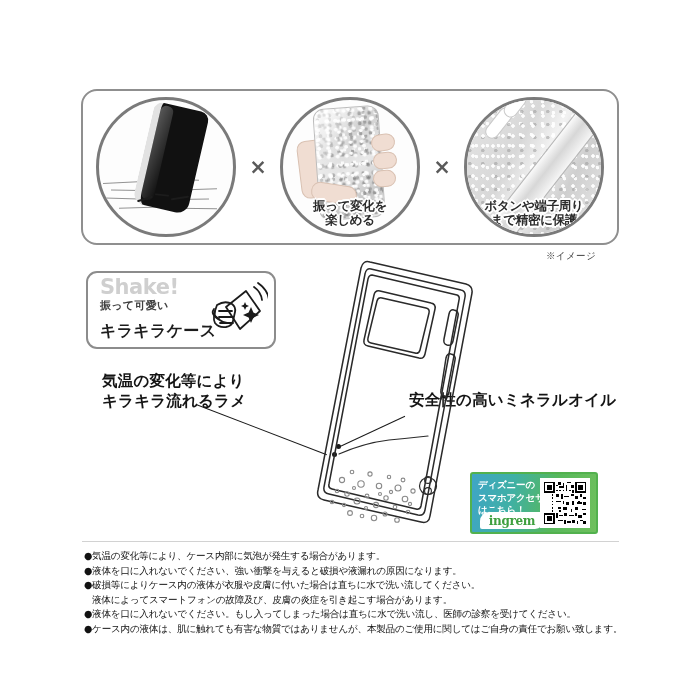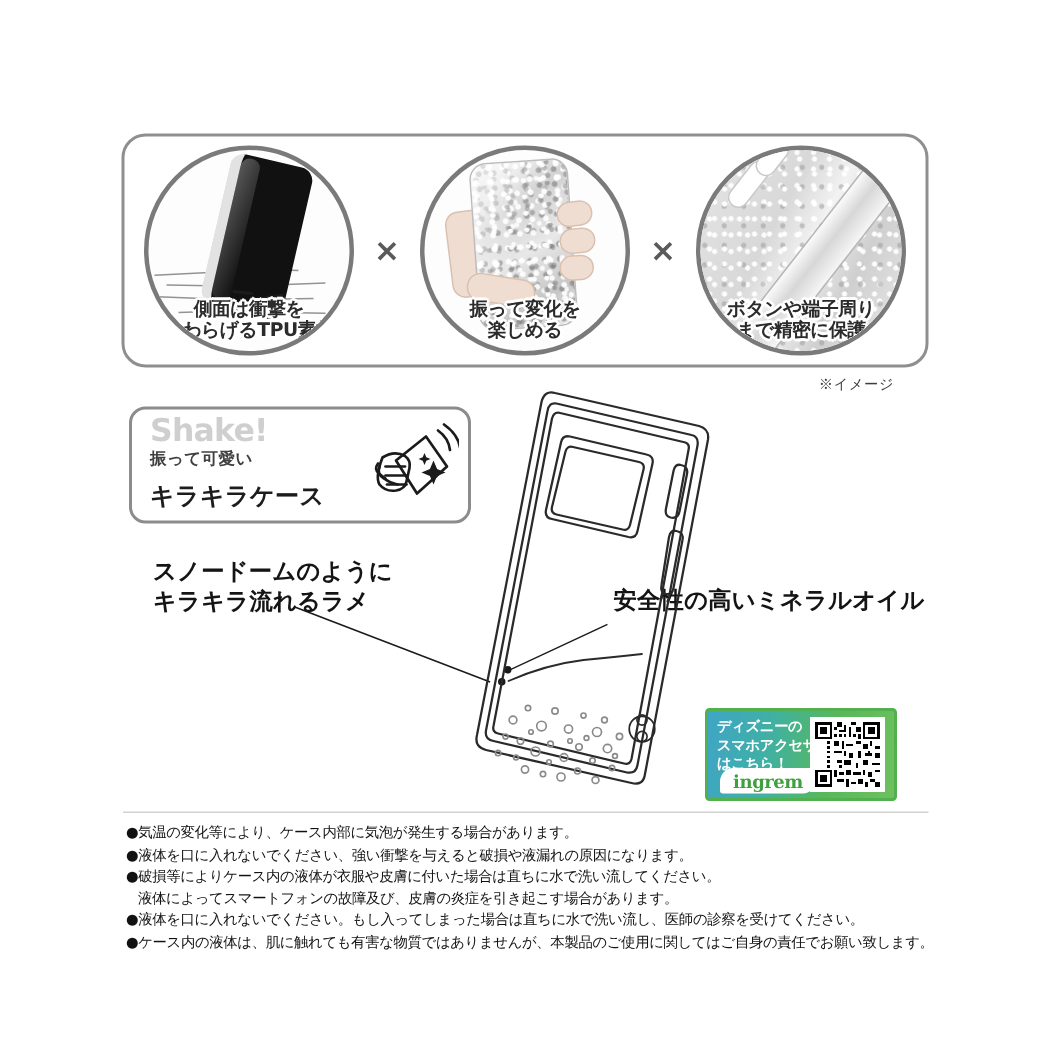--- a/index.html
+++ b/index.html
@@ -229,21 +229,21 @@
     font-size: 9.5px;
     color: #3d3d3d;
     letter-spacing: 0.4px;
   }
 
   
   .shake-badge {
     position: absolute;
     left: 86px;
     top: 271px;
-    width: 228px;
+    width: 190px;
     height: 78px;
     border: 2px solid #8c8c8c;
     border-radius: 11px;
     background: #ffffff;
     box-sizing: border-box;
   }
   .shake-word {
     position: absolute;
     left: 12px;
     top: 4px;
@@ -425,24 +425,20 @@
             <div class="drop-phone">
               <div class="body"></div>
               <div class="sheen"></div>
             </div>
             <div class="impact">
               <span style="left:0;  top:4px; width:16px; transform:rotate(-16deg);"></span>
               <span style="left:18px;top:0;  width:14px; transform:rotate(6deg);"></span>
               <span style="left:34px;top:3px; width:18px; transform:rotate(-9deg);"></span>
             </div>
           </div>
-          <div class="circle-caption">
-            <span>側面は衝撃を</span><br>
-            <span>やわらげるTPU素材</span>
-          </div>
         </div>
       </div>
 
       <div class="cross-sep">×</div>
 
       <div class="feature-cell">
         <div class="circle-wrap">
           <div class="circle-inner">
 
             <div class="hand" style="left:16px; top:40px; width:28px; height:56px; transform:rotate(-7deg);"></div>
@@ -502,21 +498,21 @@
         <path d="M52 2 q10 7 11 17"></path>
       </g>
       <g fill="#1b1b1b">
         <path d="M45 26 l2.4 5.6 L53 34 l-5.6 2.4 L45 42 l-2.4 -5.6 L37 34 l5.6 -2.4 z"></path>
         <path d="M39 21 l1.2 2.8 L43 25 l-2.8 1.2 L39 29 l-1.2 -2.8 L35 25 l2.8 -1.2 z"></path>
       </g>
     </svg>
   </div>
 
   <div class="callout callout-left">
-    <span>スノードームのように</span><br>
+    <span>気温の変化等により</span><br>
     <span>キラキラ流れるラメ</span>
   </div>
   <div class="callout callout-right">
     <span>安全性の高いミネラルオイル</span>
   </div>
 
   <div class="leader" style="left:196px; top:404px; width:140px; transform:rotate(21deg);"></div>
   <div class="leader-dot" style="left:332px; top:452px;"></div>
 
   <div class="leader" style="left:338px; top:447px; width:74px; transform:rotate(-25deg);"></div>

